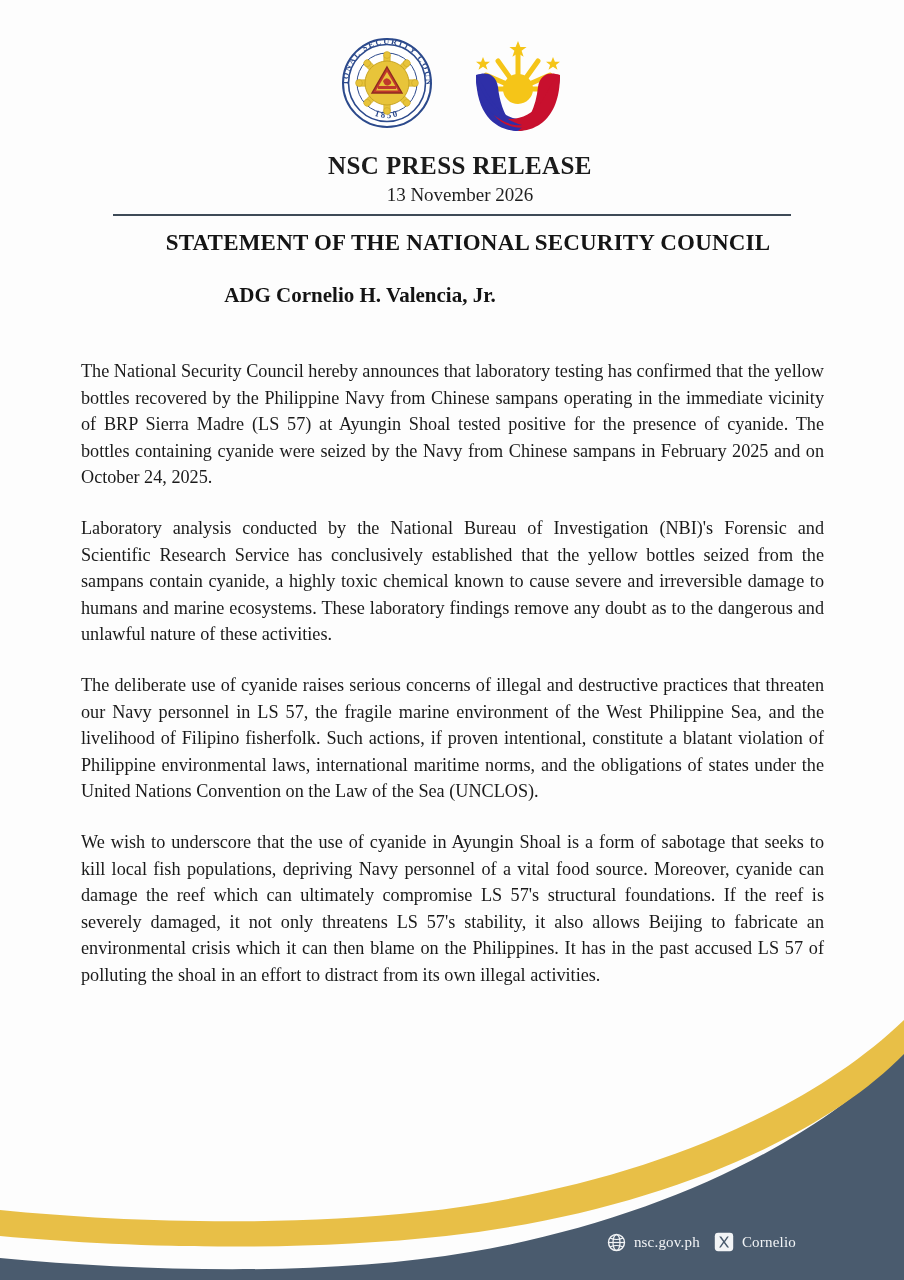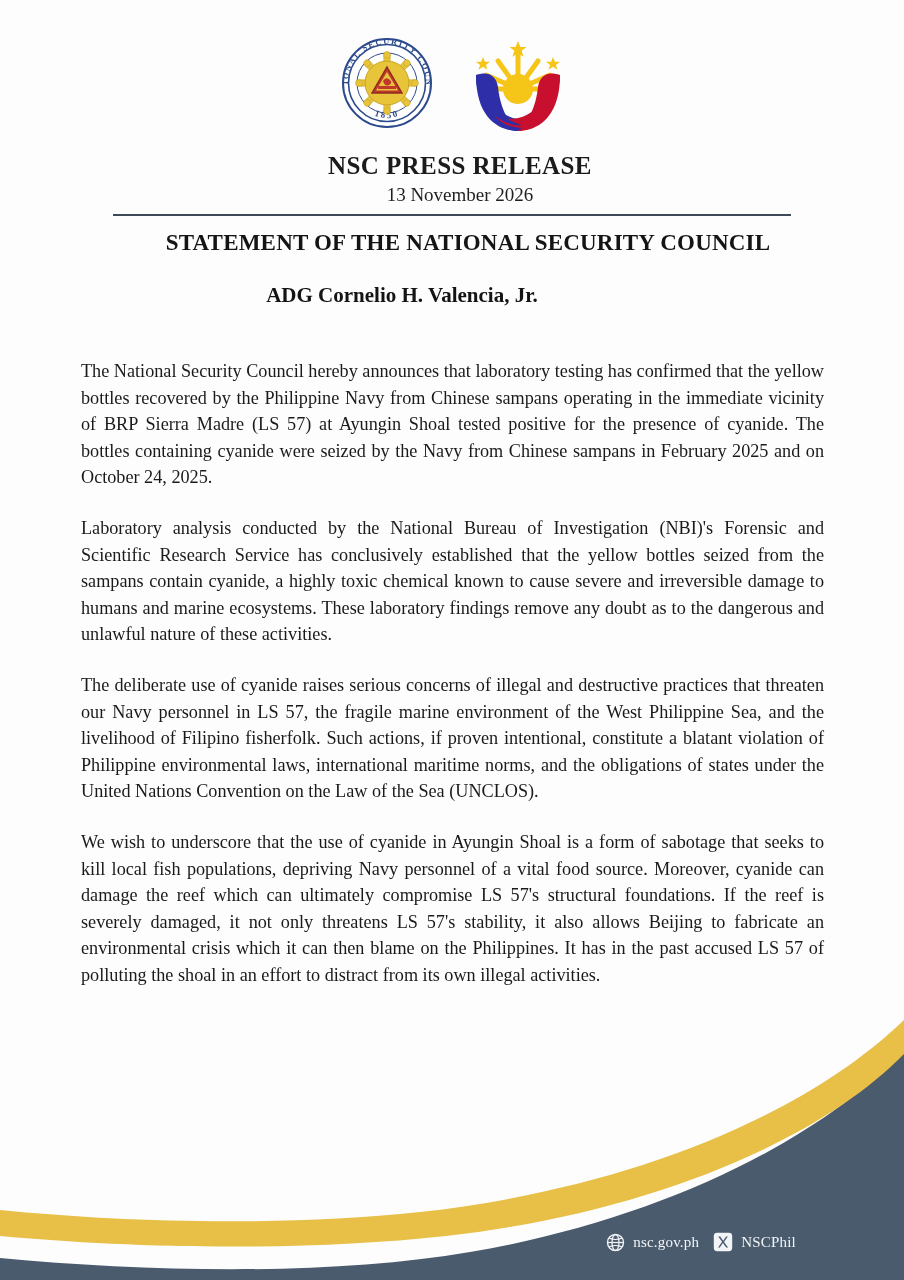--- a/index.html
+++ b/index.html
@@ -87,21 +87,20 @@
     padding-left: 16px;
   }
 
   #speaker-block {
     position: absolute;
     top: 283px;
     left: 0;
     width: 720px;
     text-align: center;
     color: #141414;
-    margin-left: 42px;
   }
   #speaker-name {
     font-size: 21px;
     font-weight: bold;
     margin: 0;
   }
   #speaker-role {
     font-size: 18px;
     font-weight: bold;
     margin: 2px 0 0 0;
@@ -291,18 +290,18 @@
       <span class="contact-label">nsc.gov.ph</span>
     </div>
 
     <div class="contact-item">
       <span class="contact-icon">
         <svg width="20" height="20" viewBox="0 0 20 20">
           <rect x="0.8" y="0.8" width="18.4" height="18.4" rx="3.4" fill="#f2f4f6"></rect>
           <path d="M 5.2 4.6 L 9.1 9.7 L 5.1 15.4 L 6.8 15.4 L 9.9 10.9 L 13.2 15.4 L 15.1 15.4 L 11.0 9.9 L 14.8 4.6 L 13.1 4.6 L 10.2 8.7 L 7.2 4.6 Z" fill="#4a5b6e"></path>
         </svg>
       </span>
-      <span class="contact-label">NSCPhil</span>
+      <span class="contact-label">Cornelio</span>
     </div>
 
   </div>
 
 </div>
 
 </body></html>

